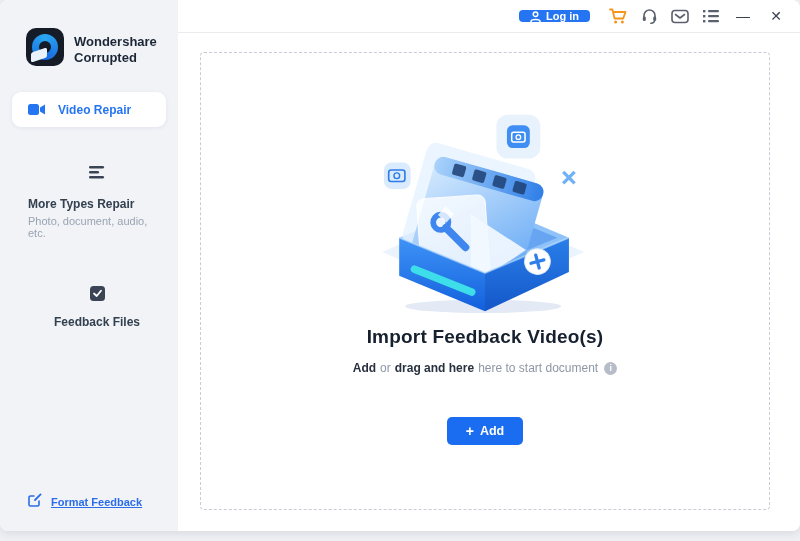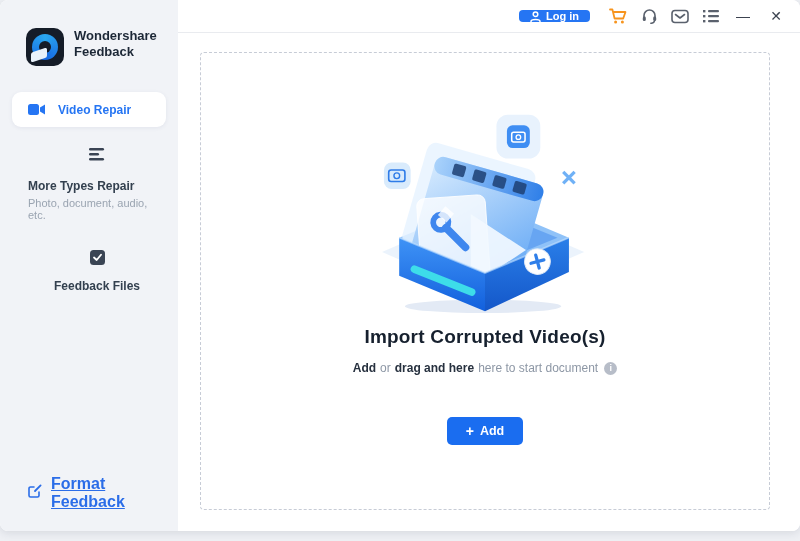--- a/index.html
+++ b/index.html
@@ -5,46 +5,46 @@
   * { margin:0; padding:0; box-sizing:border-box; }
   html,body { width:800px; height:541px; overflow:hidden; }
   body { background:#eef0f4; font-family:"Liberation Sans", sans-serif; }
 
   .app { position:relative; width:800px; height:531px; border-radius:8px;
          box-shadow:0 2px 8px rgba(40,50,70,.12); overflow:hidden; background:#fff; }
 
   
   .sidebar { position:absolute; left:0; top:0; bottom:0; width:178px;
              background:#f1f3f7; display:flex; flex-direction:column; }
-  .brand { display:flex; align-items:flex-start; gap:10px; padding:28px 8px 0 26px; }
+  .brand { display:flex; align-items:flex-end; gap:10px; padding:28px 8px 0 26px; }
   .logo { width:38px; height:38px; border-radius:10px; background:#151c28;
           position:relative; flex:0 0 auto; }
   .logo .ring { position:absolute; left:6px; top:6px; width:26px; height:26px;
                 border-radius:50%; background:conic-gradient(#2aa7f0,#1668e3,#2aa7f0);
                 }
   .logo .hole { position:absolute; left:13px; top:13px; width:12px; height:12px;
                 border-radius:50%; background:#151c28; }
   .logo .flag { position:absolute; left:5px; top:22px; width:16px; height:10px;
                 background:#e9f2fb; transform:skewY(-18deg); border-radius:2px; }
   .brand-name { font-size:13px; font-weight:bold; color:#1c2736; line-height:16px; }
 
-  .nav { margin-top:26px; display:flex; flex-direction:column; gap:0; }
+  .nav { margin-top:26px; display:flex; flex-direction:column; gap:18px; }
   .nav-item { display:flex; align-items:center; gap:13px; margin:0 12px;
               padding:9px 0 9px 16px; border-radius:9px; cursor:pointer; }
   .nav-item.active { background:#ffffff; box-shadow:0 1px 4px rgba(50,70,110,.08); }
   .nav-item .nicon { width:17px; height:17px; flex:0 0 auto; display:flex;
                      align-items:center; justify-content:center; }
   .nav-label { font-size:12px; font-weight:bold; color:#33404f; }
   .nav-item.active .nav-label { color:#2575f3; }
   .nav-sub { font-size:11px; color:#9aa4b1; margin-top:3px; }
   .nav-item.spaced { margin-top:10px;flex-direction:column; }
 
   .feedback { margin-top:auto; padding:0 0 20px 28px; display:flex;
               align-items:center; gap:9px; cursor:pointer; }
-  .feedback-label { font-size:16px; font-weight:bold; color:#2b6de8;
+  .feedback-label { font-size:11px; font-weight:bold; color:#2b6de8;
                     text-decoration:underline; }
 
   
   .main { position:absolute; left:178px; top:0; right:0; bottom:0; background:#fff; }
   .topbar { height:33px; display:flex; align-items:center; justify-content:flex-end;
             gap:13px; padding-right:14px; border-bottom:1px solid #e9ebef; }
   .login-btn { display:flex; align-items:center; gap:5px; background:#2575f3;
                color:#fff; font-size:11px; font-weight:bold; border:none;
                border-radius:4px; padding:0 11px; cursor:pointer; margin-right:6px; }
   .tb-icon { width:18px; height:18px; display:flex; align-items:center;
@@ -77,21 +77,21 @@
 
   <div class="sidebar">
     <div class="brand">
       <div class="logo">
         <div class="ring"></div>
           <div class="hole"></div>
           <div class="flag"></div>
       </div>
       <div class="brand-name">
         <div>Wondershare</div>
-        <div>Feedback</div>
+        <div>Corrupted</div>
       </div>
     </div>
 
     <div class="nav">
       <div class="nav-item active">
         <span class="nicon">
           <svg width="17" height="13" viewBox="0 0 17 13">
               <rect x="0" y="1" width="11" height="11" rx="2.5" fill="#2575f3"></rect>
               <path d="M12 4.5 L17 1.5 V11.5 L12 8.5 Z" fill="#2575f3"></path>
             </svg>
@@ -258,21 +258,21 @@
           <rect x="4" y="56" width="28" height="28" rx="8" fill="#d9ebfc"></rect>
           <rect x="9" y="64" width="17" height="12" rx="2.5" fill="none" stroke="#2f7ce8" stroke-width="1.7"></rect>
           <circle cx="17.5" cy="70" r="3" fill="none" stroke="#2f7ce8" stroke-width="1.5"></circle>
         </g>
         <g opacity="0.85">
           <line x1="192" y1="66" x2="204" y2="78" stroke="#57a4f5" stroke-width="3.4"></line>
           <line x1="204" y1="66" x2="192" y2="78" stroke="#57a4f5" stroke-width="3.4"></line>
         </g>
       </svg>
 
-      <div class="dz-title">Import Corrupted Video(s)</div>
+      <div class="dz-title">Import Feedback Video(s)</div>
 
       <div class="dz-hint">
         <b>Add</b>
         <span>or</span>
         <b>drag and here</b>
         <span>here to start document</span>
         <span class="info-dot">i</span>
       </div>
 
       <button class="add-btn">

